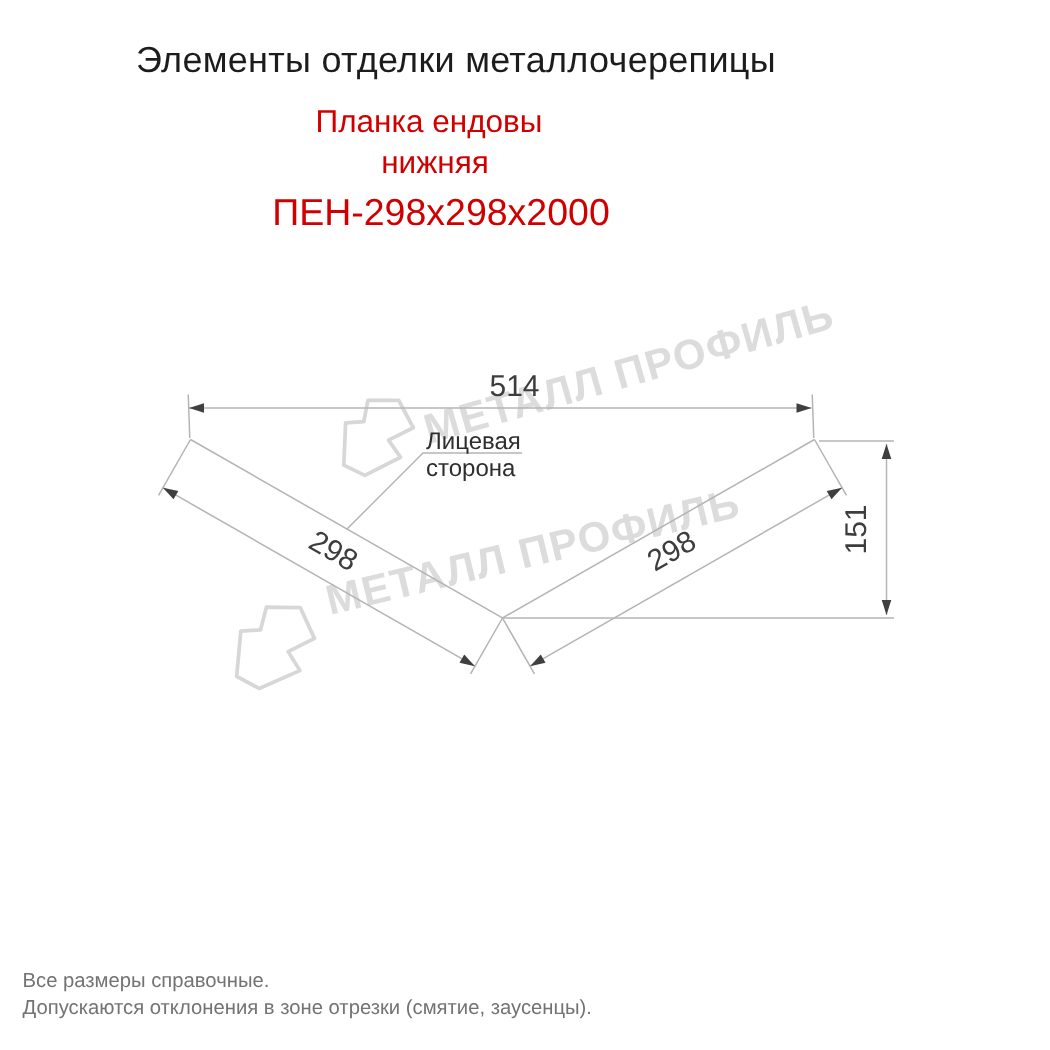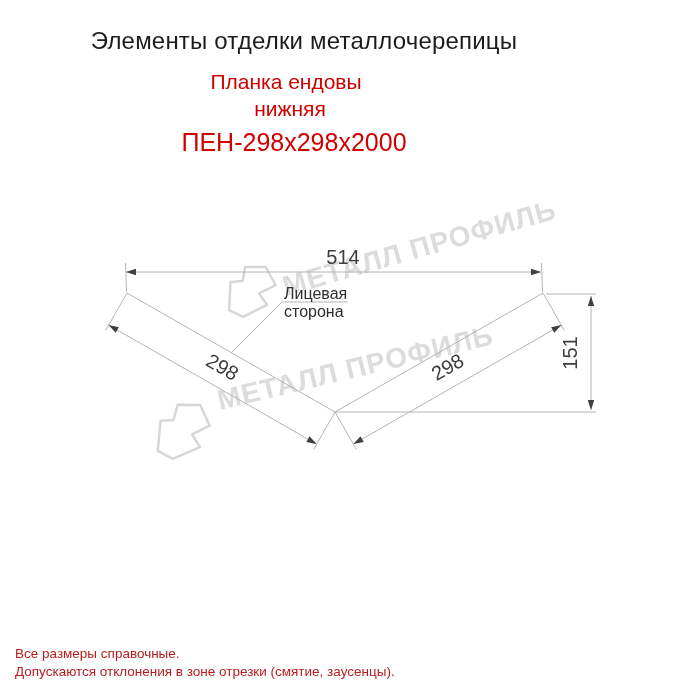--- a/index.html
+++ b/index.html
@@ -13,21 +13,21 @@
   #sub1{top:70px;font-size:21px;color:#d10000;transform:translateX(-18px);}
   #sub2{top:97px;font-size:21px;color:#d10000;transform:translateX(-14px);}
   #code{top:128px;font-size:25px;color:#d10000;transform:translateX(-10px);}
   svg.draw{position:absolute;left:0;top:0;width:700px;height:700px;}
   .obj,.ext,.dim,.leader{stroke:#b4b4b4;stroke-width:1;fill:none;}
   .dim{marker-start:url(#arw);marker-end:url(#arw);}
   .dim-text{font-size:20px;fill:#3d3d3d;text-anchor:middle;}
   .note-text{font-size:16px;fill:#2e2e2e;}
   .wm-text{font-size:28px;font-weight:bold;fill:#dcdcdc;letter-spacing:1px;}
   .wm-house{stroke:#d7d7d7;stroke-width:2.5;fill:none;stroke-linejoin:round;}
-  .footer{position:absolute;left:15px;font-size:13.5px;color:#b91c1c;white-space:nowrap;}
+  .footer{position:absolute;left:15px;font-size:13.5px;color:#737373;white-space:nowrap;}
   #f1{top:646px;}
   #f2{top:664px;text-align:right;}
 </style>
 </head>
 <body>
 
 <div class="hdr" id="title">Элементы отделки металлочерепицы</div>
 <div class="hdr" id="sub1">Планка ендовы</div>
 <div class="hdr" id="sub2">нижняя</div>
 <div class="hdr" id="code">ПЕН-298х298х2000</div>

